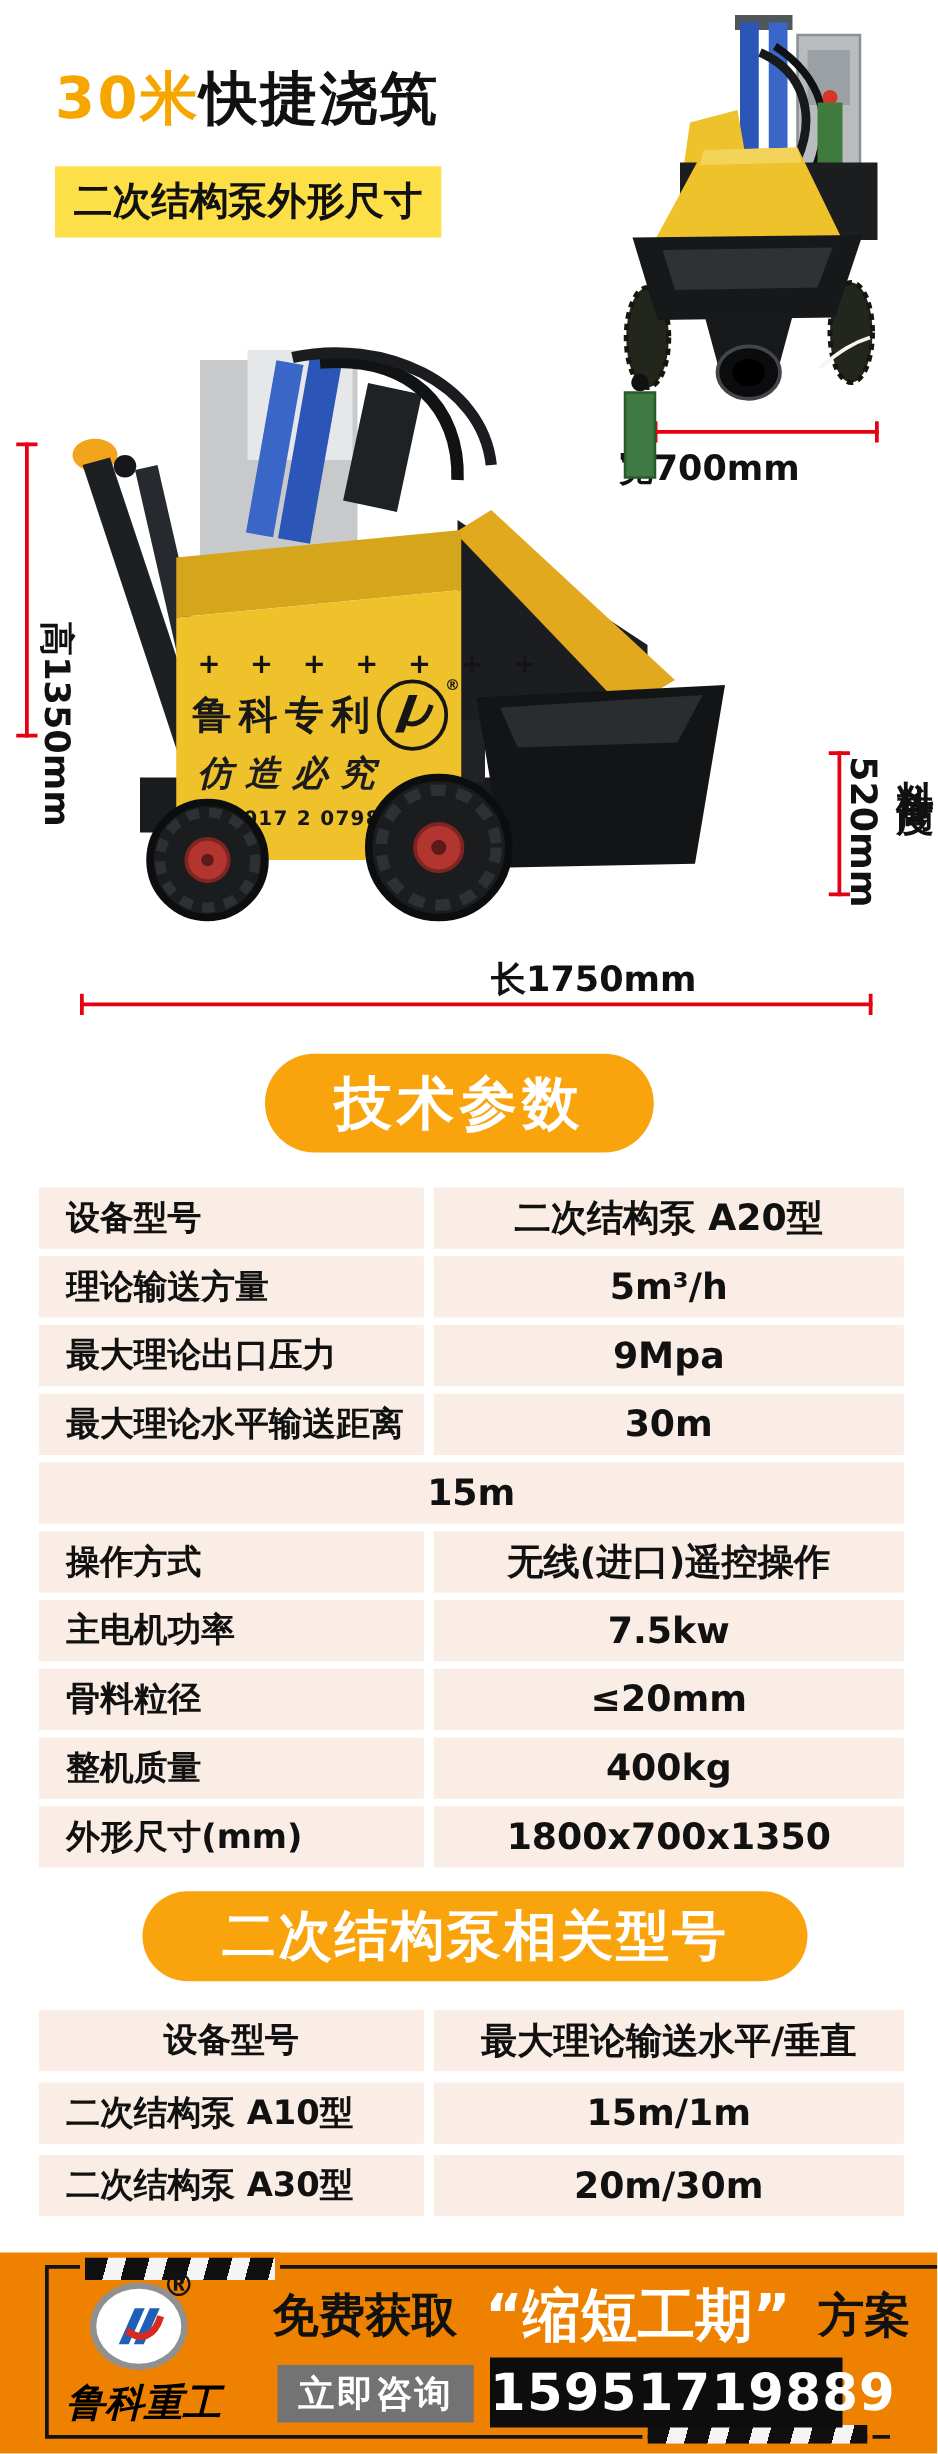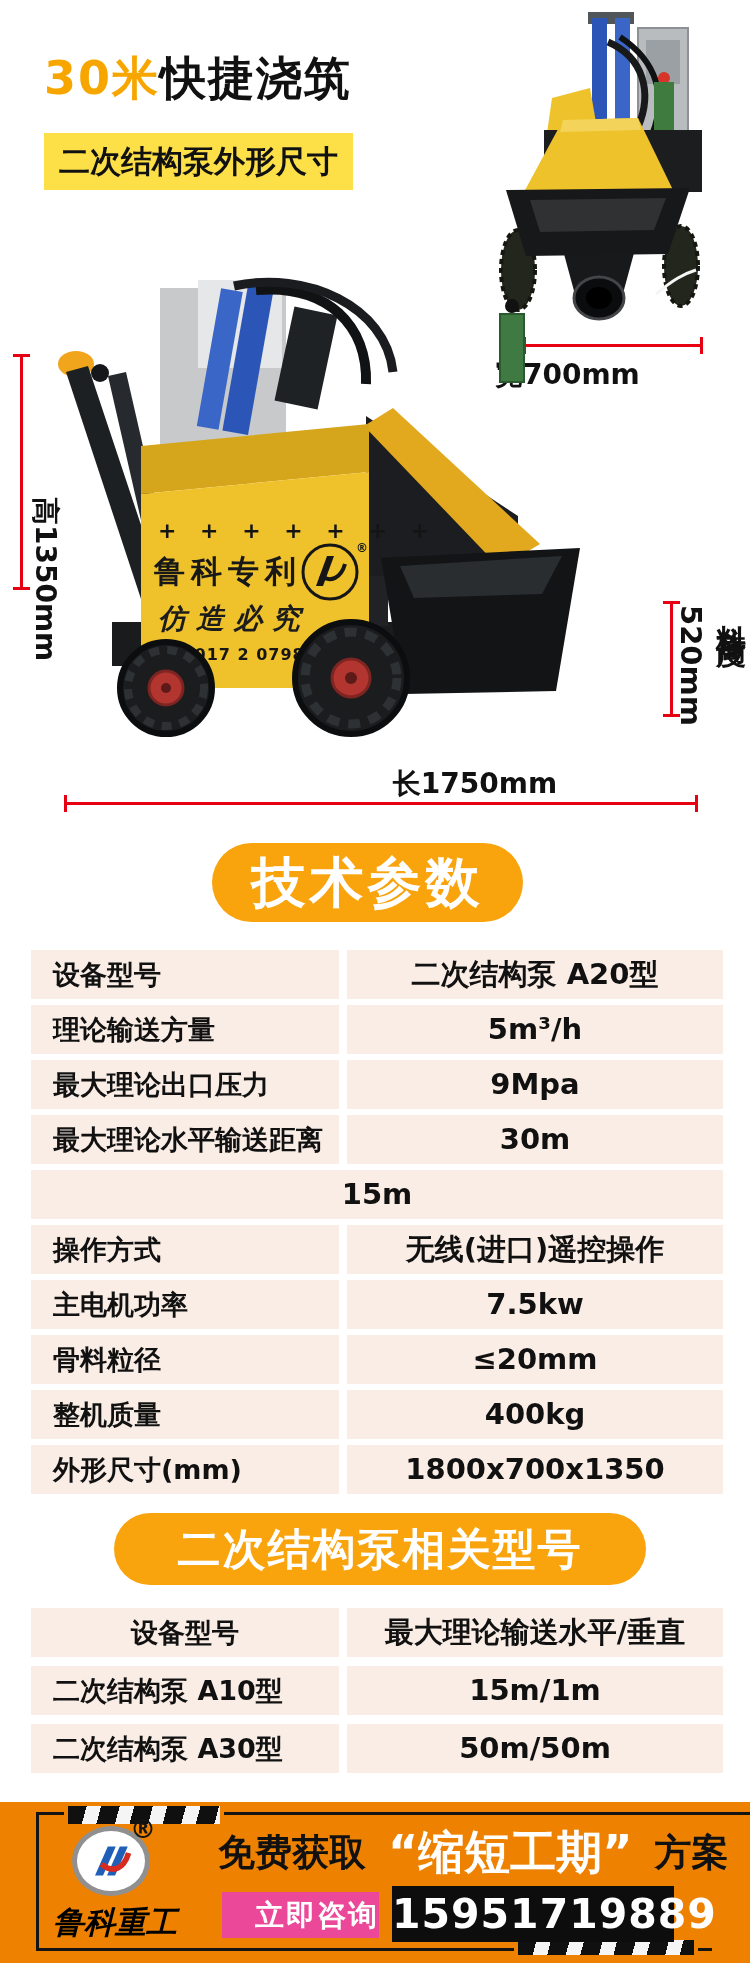--- a/index.html
+++ b/index.html
@@ -21,21 +21,21 @@
   .dim-v::before{top:0}.dim-v::after{bottom:0}
   .dim-label{position:absolute;font-size:28px;font-weight:700;white-space:nowrap;}
   .rot90{transform:rotate(90deg);transform-origin:0 0;}
   .vert-cjk{writing-mode:vertical-rl;text-orientation:upright;letter-spacing:4px;}
 
   .front-svg{position:absolute;left:468px;top:2px;}
   .side-svg{position:absolute;left:48px;top:276px;}
 
   
   .pill{position:absolute;background:#f9a30d;color:#fff;font-weight:800;text-align:center;border-radius:40px;white-space:nowrap;}
-  .pill.p1{left:212px;top:843px;width:311px;height:79px;line-height:79px;font-size:54px;letter-spacing:4px;}
+  .pill.p1{left:212px;top:843px;width:311px;height:79px;line-height:79px;font-size:46px;letter-spacing:4px;}
   .pill.p2{left:114px;top:1513px;width:532px;height:72px;line-height:72px;font-size:43px;letter-spacing:2px;}
 
   
   .spec-table{position:absolute;left:31px;top:950px;width:692px;}
   .model-table{position:absolute;left:31px;top:1608px;width:692px;}
   .t-row{display:flex;margin-bottom:6px;}
   .model-table .t-row{margin-bottom:9px;}
   .t-label,.t-value{background:#f9ede5;height:49px;line-height:49px;overflow:hidden;white-space:nowrap;}
   .t-label{width:308px;padding-left:22px;box-sizing:border-box;font-size:27px;font-weight:700;margin-right:8px;}
   .t-value{flex:1;text-align:center;font-size:29px;font-weight:700;}
@@ -52,22 +52,22 @@
   .hz-bottom{left:514px;top:134px;width:176px;height:15px;}
   .logo-circle{position:absolute;left:72px;top:24px;width:78px;height:70px;background:#fff;
                border:5px solid #909090;border-radius:50%;box-sizing:border-box;
                display:flex;align-items:center;justify-content:center;}
   .reg-mark{position:absolute;left:130px;top:12px;font-size:26px;font-weight:700;color:#141414;}
   .brand{position:absolute;left:38px;top:100px;width:154px;text-align:center;font-size:31px;font-weight:800;
          font-family:"DejaVu Serif","Liberation Serif",serif;font-style:italic;color:#000;white-space:nowrap;}
   .headline{position:absolute;left:218px;top:20px;display:flex;align-items:center;white-space:nowrap;gap:20px;}
   .headline .bk{font-size:37px;font-weight:900;color:#111;}
   .headline .wh{font-size:46px;font-weight:900;color:#fff;margin:0 2px;}
-  .cta-box{position:absolute;left:222px;top:90px;width:157px;height:46px;line-height:46px;background:#ec4899;
-           color:#fff;font-size:29px;font-weight:700;text-align:right;letter-spacing:2px;cursor:pointer;}
+  .cta-box{position:absolute;left:222px;top:90px;width:157px;height:46px;line-height:46px;background:#737373;
+           color:#fff;font-size:29px;font-weight:700;text-align:center;letter-spacing:2px;cursor:pointer;}
   .phone-box{position:absolute;left:392px;top:84px;width:282px;height:56px;line-height:56px;background:#0d0d0d;
              color:#fff;font-size:41px;font-weight:800;text-align:center;letter-spacing:1px;cursor:pointer;}
 </style>
 </head>
 <body>
 
 <div class="page">
 
   <div class="title">
     <span class="hl">30米</span><span>快捷浇筑</span>
@@ -211,21 +211,21 @@
     <div class="t-row">
       <div class="t-label center">设备型号</div>
       <div class="t-value">最大理论输送水平/垂直</div>
     </div>
     <div class="t-row">
       <div class="t-label">二次结构泵 A10型</div>
       <div class="t-value">15m/1m</div>
     </div>
     <div class="t-row">
       <div class="t-label">二次结构泵 A30型</div>
-      <div class="t-value">50m/50m</div>
+      <div class="t-value">20m/30m</div>
     </div>
   </div>
 
   <div class="footer">
     <div class="fr-line fr-top"></div>
     <div class="fr-line fr-left"></div>
     <div class="fr-line fr-bottom"></div>
     <div class="hazard hz-top"></div>
     <div class="hazard hz-bottom"></div>
 

